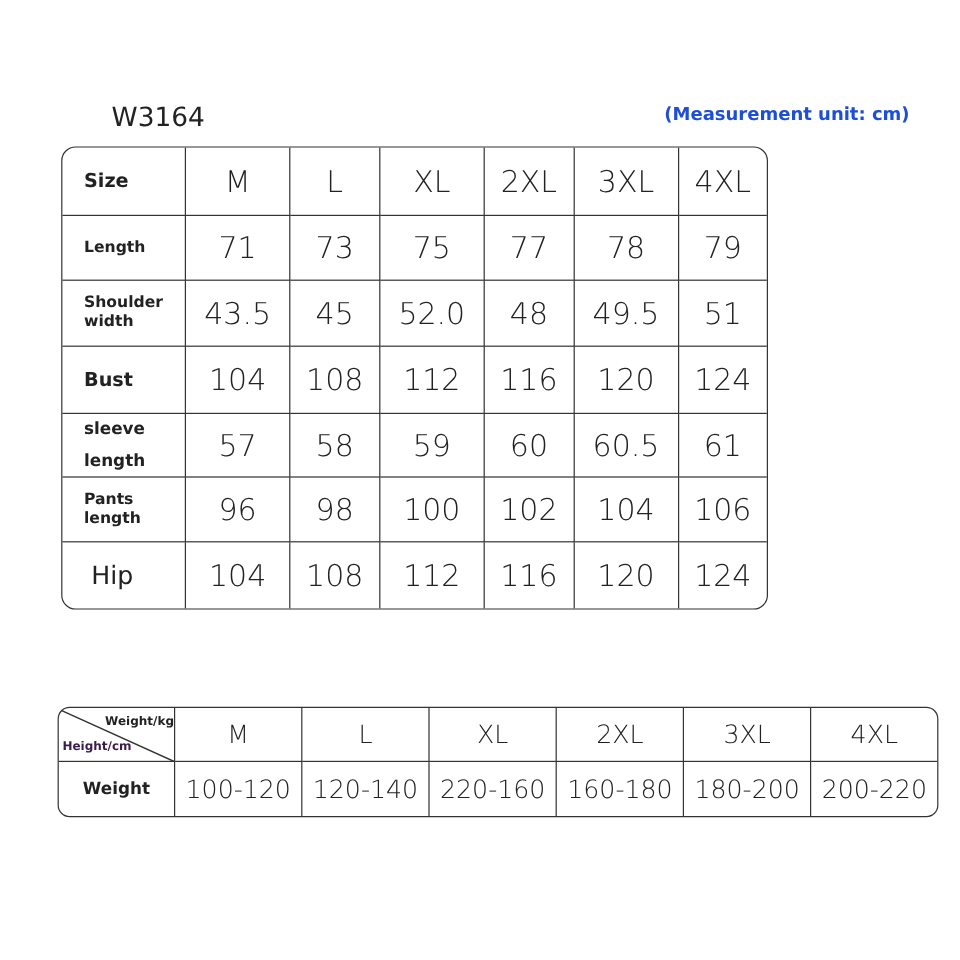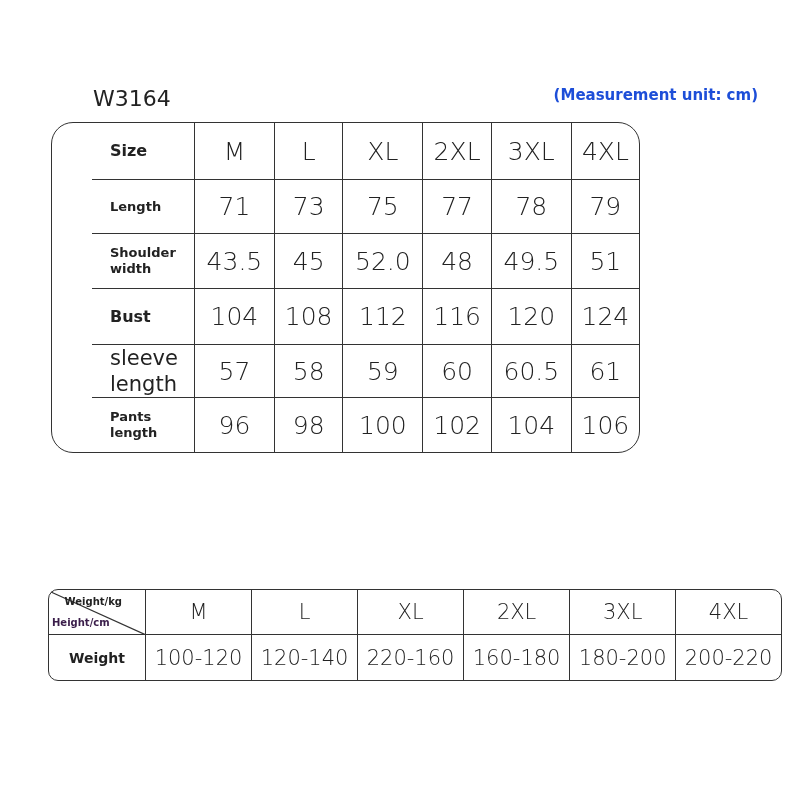--- a/index.html
+++ b/index.html
@@ -1,34 +1,34 @@
 <!DOCTYPE html>
 <html><head>
 <meta charset="utf-8">
 <style>
   html,body{margin:0;padding:0;background:#fff;}
   body{width:800px;height:800px;position:relative;font-family:"DejaVu Sans","Liberation Sans",sans-serif;color:#111;overflow:hidden;}
   .code{position:absolute;left:58px;top:86px;font-size:22px;font-weight:400;color:#222;margin-left:35px;}
   .unit{position:absolute;right:42px;top:86px;font-size:15px;font-weight:700;color:#1d4ed8;}
   table{border-collapse:separate;border-spacing:0;position:absolute;}
-  .t1{left:51px;top:122px;width:589px;border:1.5px solid #333;border-radius:22px;padding-left:40px;}
+  .t1{left:51px;top:122px;width:589px;border:1.5px solid #333;border-radius:12px;}
   .t2{left:48px;top:589px;width:734px;border:1.5px solid #333;border-radius:10px;}
   td{border-right:1.5px solid #333;border-bottom:1.5px solid #333;text-align:center;vertical-align:middle;padding:0;}
   tr td:last-child{border-right:none;}
   tr:last-child td{border-bottom:none;}
   .t1 td{font-size:25px;font-weight:300;color:#222;}
   .t1 td.lab{text-align:left;padding-left:18px;font-weight:700;font-size:13px;line-height:16px;}
   .t1 td.lab.big{font-size:16px;}
-  .t1 td.lab.sl{font-size:21px;font-weight:400;line-height:26px;}
+  .t1 td.lab.sl{font-size:14px;font-weight:700;line-height:26px;}
   .t1 td.lab.hip{font-size:21px;font-weight:400;padding-left:24px;}
   .t2 td{font-size:21px;font-weight:300;color:#222;}
   .t2 td.lab{font-weight:700;font-size:14px;}
   .t2 td.corner{position:relative;padding:0;}
   .corner svg{position:absolute;left:0;top:0;}
-  .corner .w{position:absolute;right:23px;top:6px;font-size:10px;font-weight:700;}
+  .corner .w{position:absolute;right:0;top:6px;font-size:10px;font-weight:700;}
   .corner .h{position:absolute;left:3px;bottom:6px;font-size:10px;font-weight:700;color:#3a1d4a;}
 </style>
 </head>
 <body>
 
 <div class="code">W3164</div>
 <div class="unit">(Measurement unit: cm)</div>
 
 <table class="t1">
   <colgroup>
@@ -88,20 +88,29 @@
   </tr>
   <tr style="height:54px">
     <td class="lab"><span>Pants</span><br><span>length</span></td>
     <td>96</td>
     <td>98</td>
     <td>100</td>
     <td>102</td>
     <td>104</td>
     <td>106</td>
   </tr>
+  <tr style="height:55px">
+    <td class="lab hip">Hip</td>
+    <td>104</td>
+    <td>108</td>
+    <td>112</td>
+    <td>116</td>
+    <td>120</td>
+    <td>124</td>
+  </tr>
 </tbody>
   </table>
 
 <table class="t2">
   <colgroup>
       <col style="width:97px">
       <col>
       <col>
       <col>
       <col>

